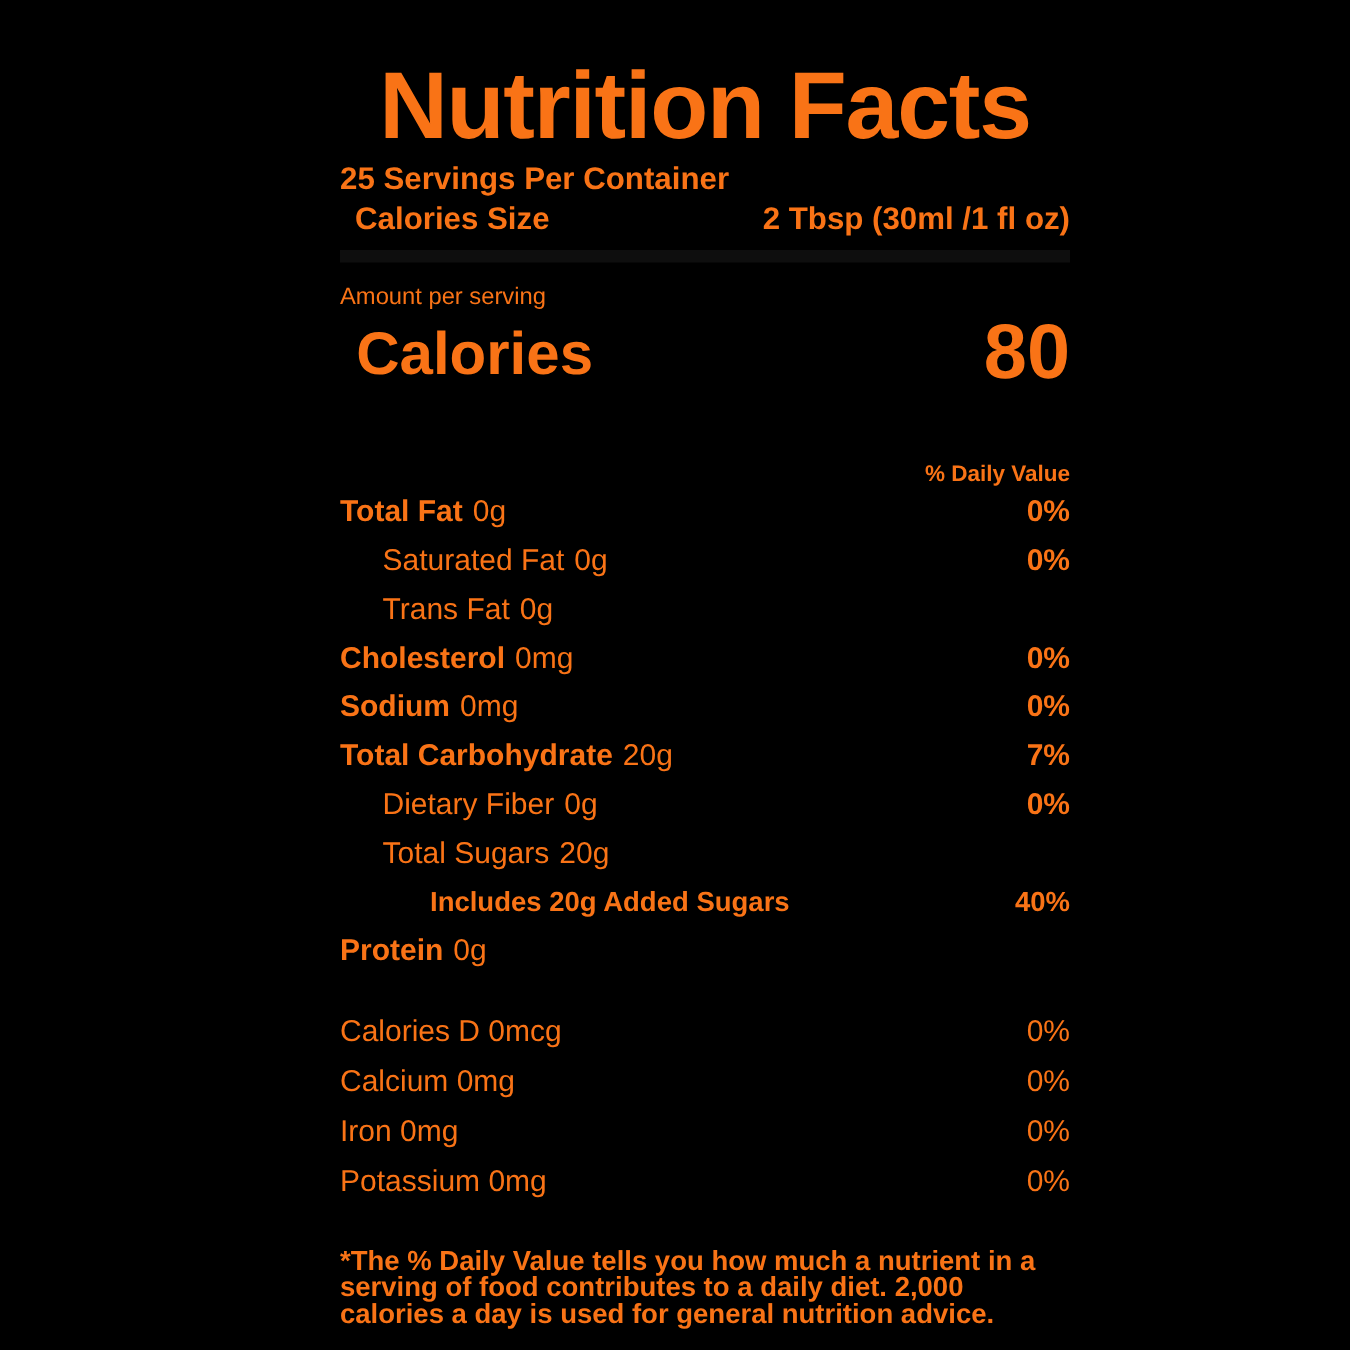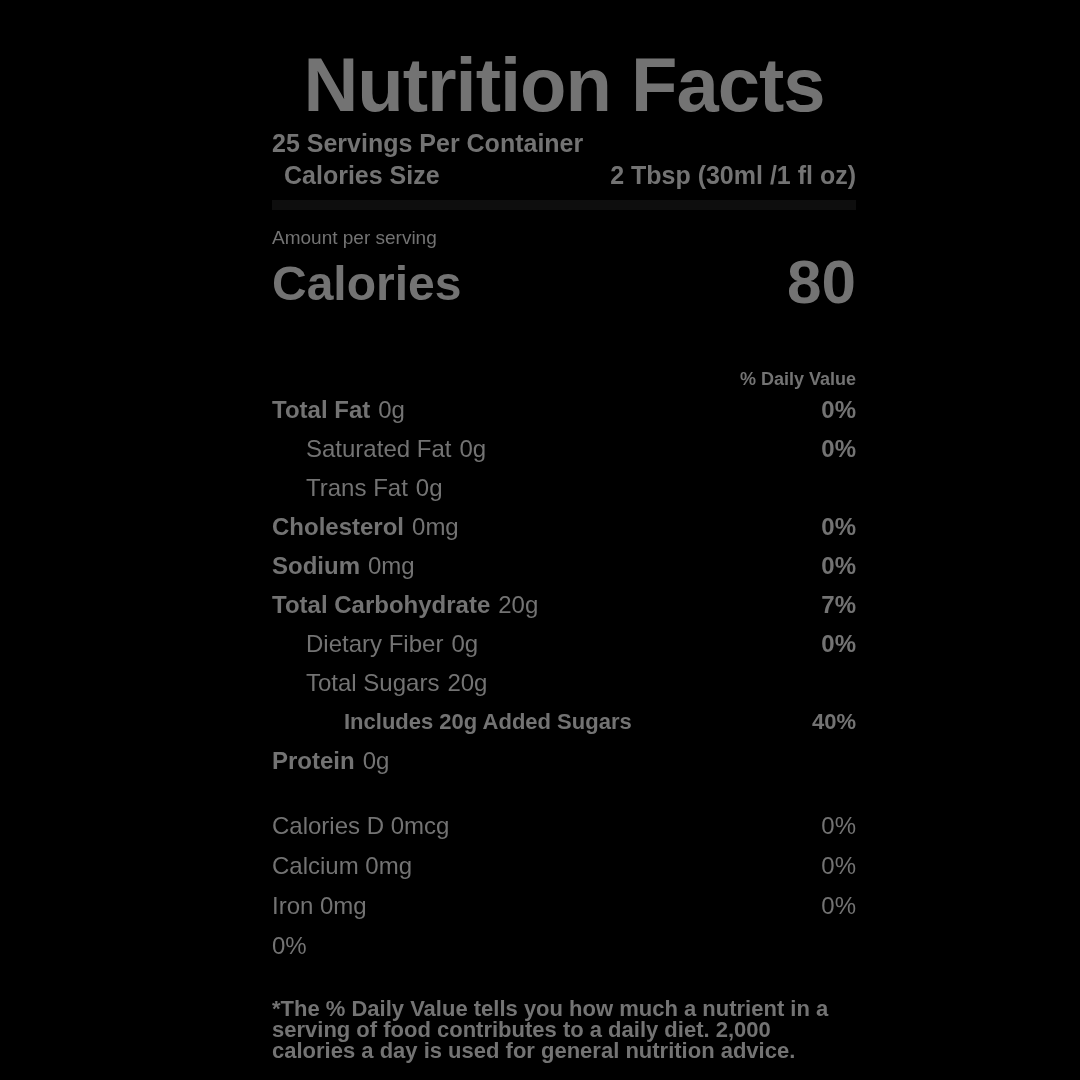--- a/index.html
+++ b/index.html
@@ -12,21 +12,21 @@
     height: 1080px;
     font-family: "Liberation Sans", sans-serif;
     color: #ffffff;
     overflow: hidden;
   }
   .label-panel {
     position: absolute;
     left: 272px;
     top: 44px;
     width: 584px;
-    color: #737373;
+    color: #f97316;
   }
   
   .nf-title {
     font-size: 76px;
     font-weight: bold;
     letter-spacing: -1px;
     line-height: 82px;
     text-align: center;
     margin: 0 0 2px 0;
     white-space: nowrap;
@@ -64,20 +64,21 @@
     display: flex;
     justify-content: space-between;
     align-items: flex-end;
     margin-top: 2px;
   }
   .calories-label {
     font-size: 48px;
     font-weight: bold;
     line-height: 56px;
     letter-spacing: 0px;
+    margin-left: 13px;
   }
   .calories-value {
     font-size: 62px;
     font-weight: bold;
     line-height: 60px;
   }
   .dv-header {
     text-align: right;
     font-size: 18px;
     font-weight: bold;
@@ -219,19 +220,20 @@
     </div>
     <div class="nutrient-row">
       <span class="name">Calcium 0mg</span>
       <span class="dv">0%</span>
     </div>
     <div class="nutrient-row">
       <span class="name">Iron 0mg</span>
       <span class="dv">0%</span>
     </div>
     <div class="nutrient-row">
+      <span class="name">Potassium 0mg</span>
       <span class="dv">0%</span>
     </div>
   </div>
 
   <div class="footnote">*The % Daily Value tells you how much a nutrient in a serving of food contributes to a daily diet. 2,000 calories a day is used for general nutrition advice.</div>
 
 </div>
 
 </body></html>

